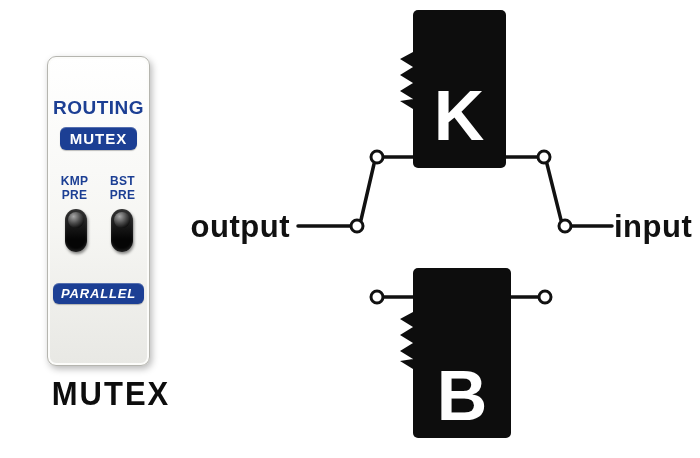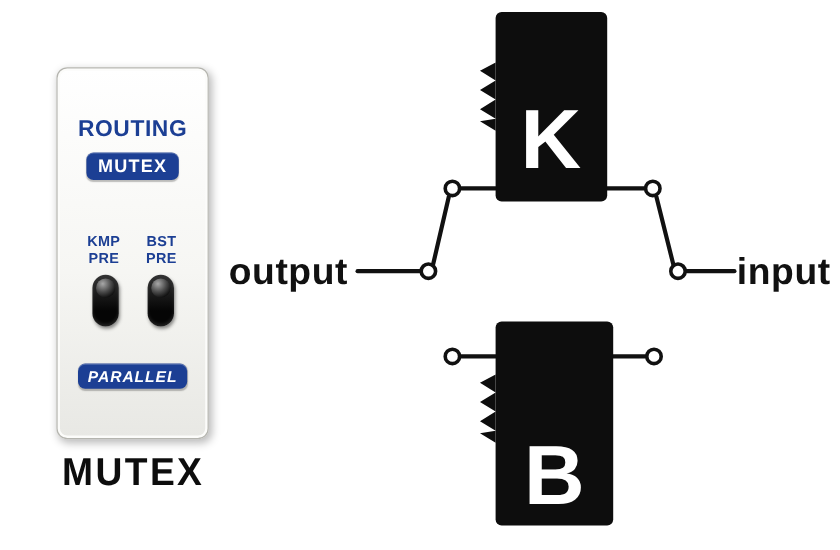--- a/index.html
+++ b/index.html
@@ -3,41 +3,41 @@
 <meta charset="utf-8">
 <style>
   html,body { margin:0; padding:0; background:#fff; }
   .stage {
     position:relative; width:700px; height:458px; background:#ffffff;
     font-family:"Liberation Sans", sans-serif; overflow:hidden;
   }
 
   
   .panel {
-    position:absolute; left:47px; top:56px; width:127px; height:310px;
+    position:absolute; left:47px; top:56px; width:103px; height:310px;
     background:linear-gradient(180deg,#ffffff 0%,#f6f6f3 55%,#e8e8e4 100%);
     border:1px solid #b5b5af;
     border-radius:9px;
     box-shadow:2px 3px 7px rgba(0,0,0,0.28), inset 0 0 0 2px #fcfcfa;
     display:flex; flex-direction:column; align-items:center;
     box-sizing:border-box;
   }
   .routing {
     margin-top:40px;
     color:var(--accent-blue,#1c3f94);
     font-weight:bold; font-size:19px; letter-spacing:0.5px;
   }
   .badge {
     margin-top:8px;
     background:var(--accent-blue,#1c3f94);
     color:#ffffff; font-weight:bold; font-size:15px; letter-spacing:1px;
     padding:3px 10px; border-radius:6px;
     box-shadow:inset 0 1px 0 rgba(255,255,255,0.25), 0 1px 1px rgba(0,0,0,0.25);
   }
-  .switch-labels { display:flex; gap:14px; margin-top:44px;align-items:center; }
+  .switch-labels { display:flex; gap:14px; margin-top:24px;align-items:center; }
   .sw-label {
     width:34px; display:flex; flex-direction:column; align-items:center;
     color:var(--accent-blue,#1c3f94); font-weight:bold; font-size:12px; line-height:14px;
     letter-spacing:0.3px;
   }
   .switches { display:flex; gap:24px; margin-top:7px; }
   .toggle {
     width:22px; height:43px; border-radius:11px; position:relative;
     background:linear-gradient(180deg,#333 0%,#050505 70%);
     box-shadow:1px 2px 3px rgba(0,0,0,0.45), inset 0 -2px 3px rgba(255,255,255,0.12);

